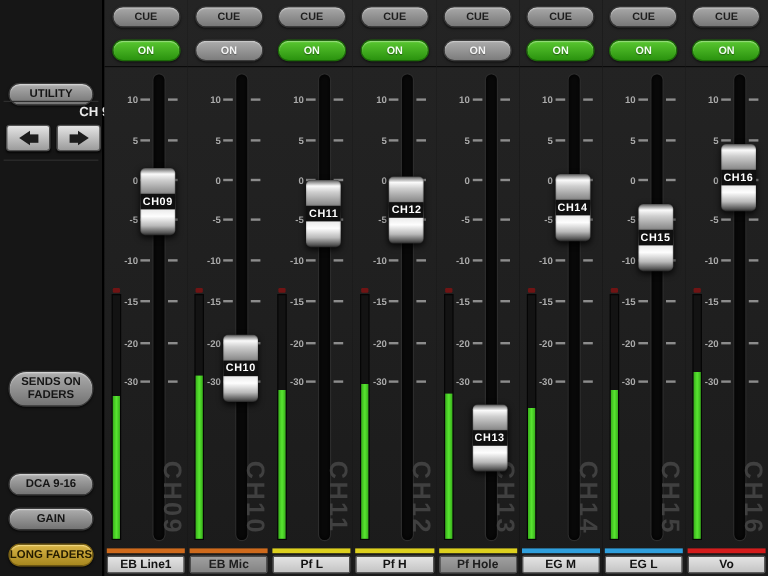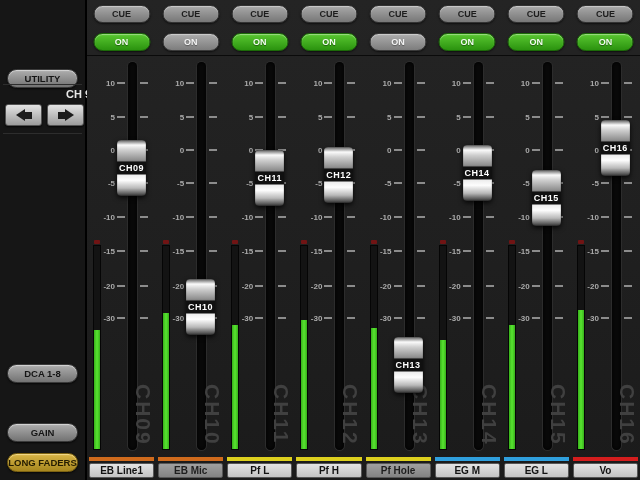--- a/index.html
+++ b/index.html
@@ -85,21 +85,25 @@
         </span>
     </button>
     <button class="arrow-btn" style="left:47px">
       <span class="arr right">
           <span class="stub"></span>
           <span class="tri"></span>
         </span>
     </button>
     <div class="divider" style="top:133px"></div>
 
-    <button class="sbtn" style="top:364px">DCA 1-8</button>
+    <button class="sbtn sends" style="top:309px">
+      <span>SENDS ON</span>
+      <span>FADERS</span>
+    </button>
+    <button class="sbtn" style="top:394px">DCA 9-16</button>
     <button class="sbtn gold" style="top:453px">LONG FADERS</button>
     <button class="sbtn" style="top:423px">GAIN</button>
   </aside>
 
   <main class="strips" id="strips">
   <div class="strip">
     <button class="pill cue">CUE</button>
     <button class="pill on green">ON</button>
     <div class="btn-sep"></div>
     <div class="ticks">

